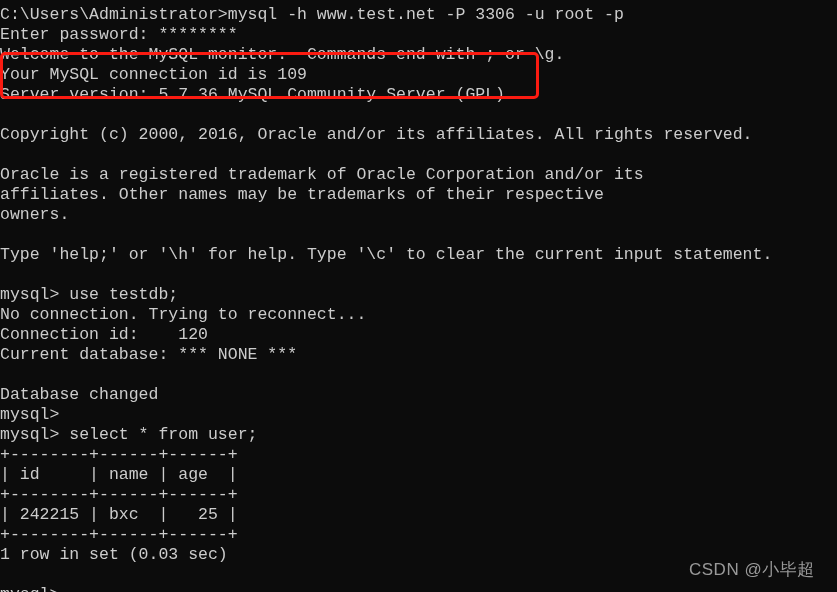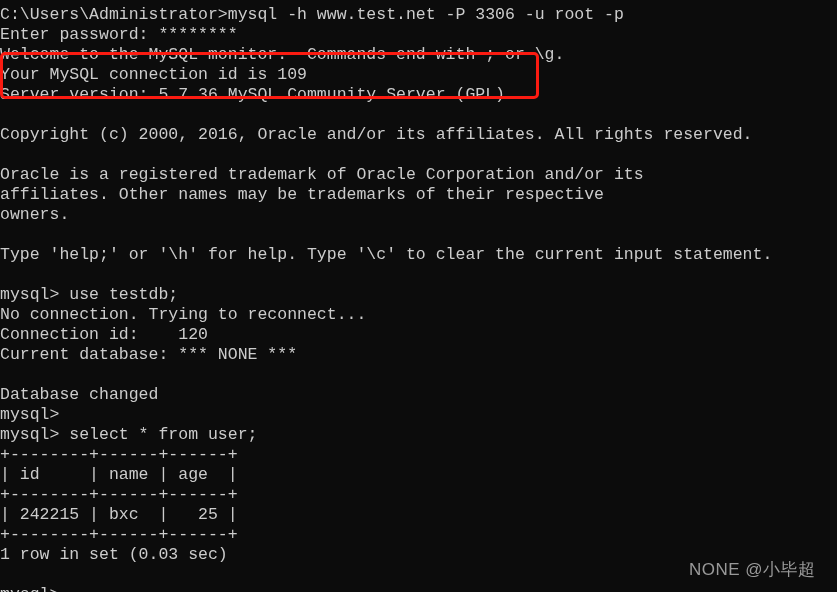--- a/index.html
+++ b/index.html
@@ -80,15 +80,15 @@
 | id     | name | age  |
 +--------+------+------+
 | 242215 | bxc  |   25 |
 +--------+------+------+
 1 row in set (0.03 sec)
 
 mysql&gt;</pre>
 
   <div class="annot-box" id="annot" style="left: 0px; top: 52px; width: 539px; height: 47px; border-color: rgb(251, 27, 17); border-width: 3px;"></div>
 
-  <div class="watermark" id="wm" style="left: 689px; top: 560px; color: rgb(185, 185, 185);">NONE @小毕超</div>
+  <div class="watermark" id="wm" style="left: 689px; top: 560px; color: rgb(185, 185, 185);">CSDN @小毕超</div>
 
 </div>
 
 </body></html>

